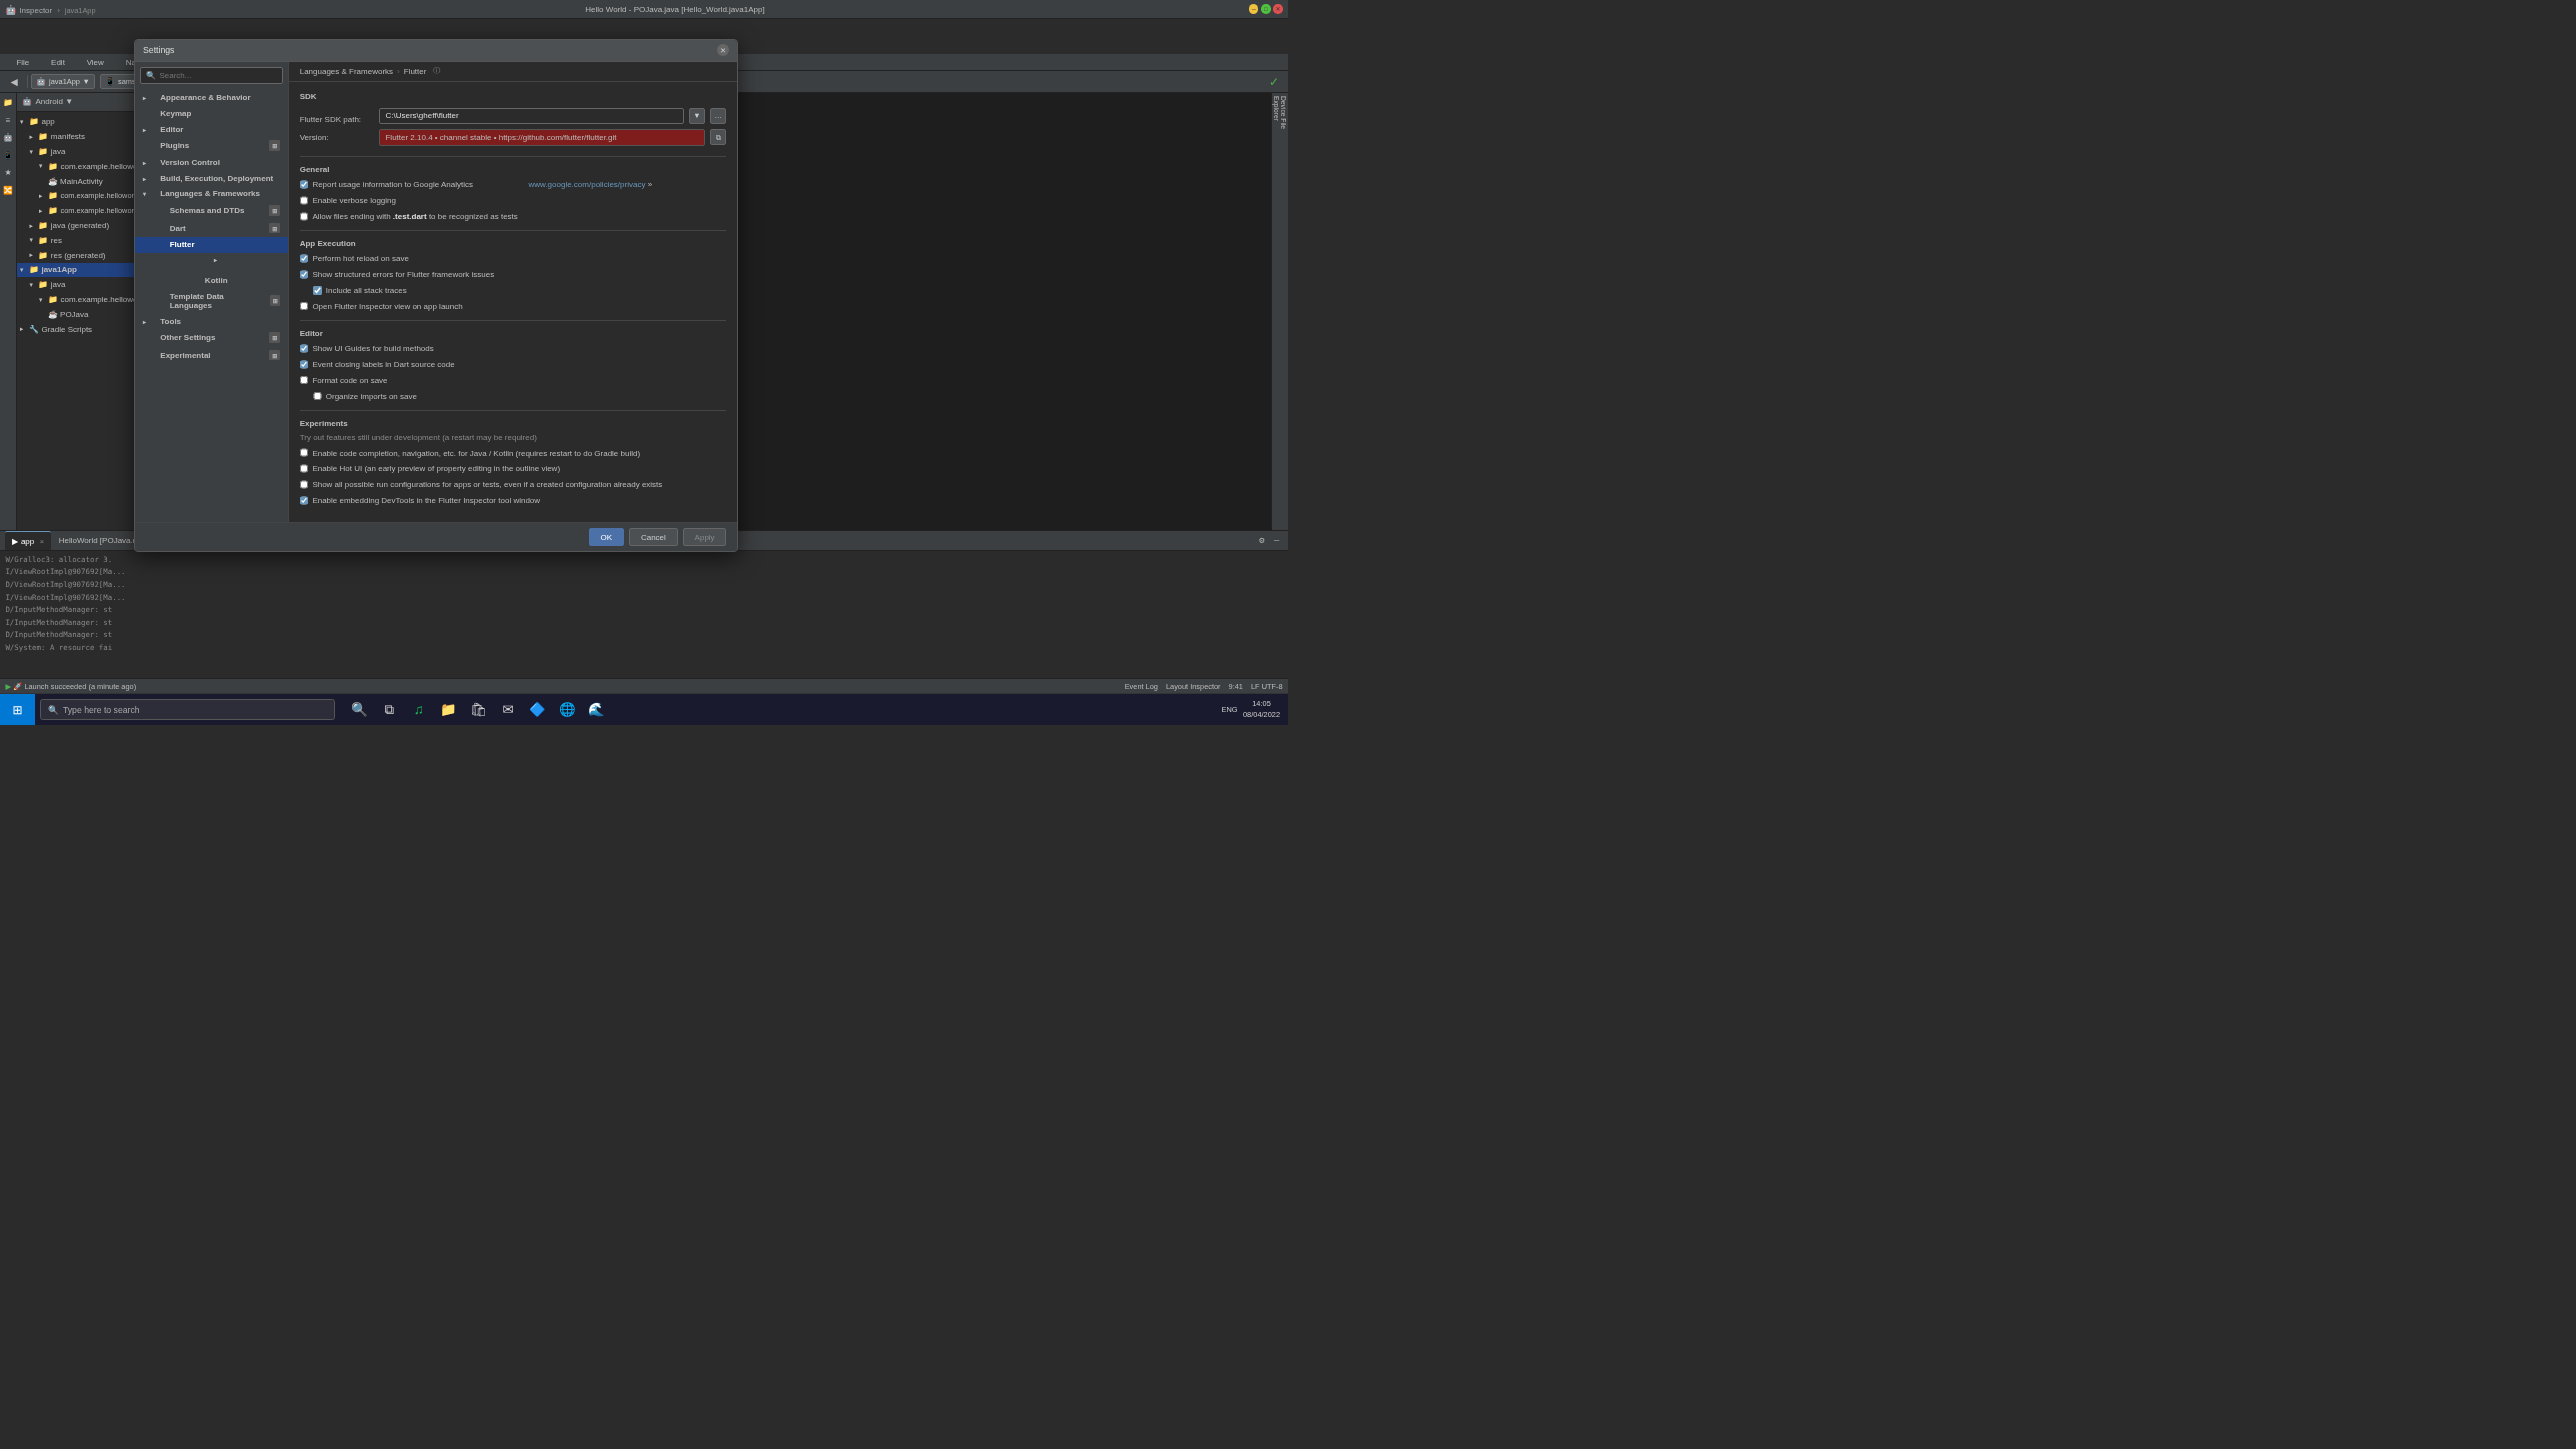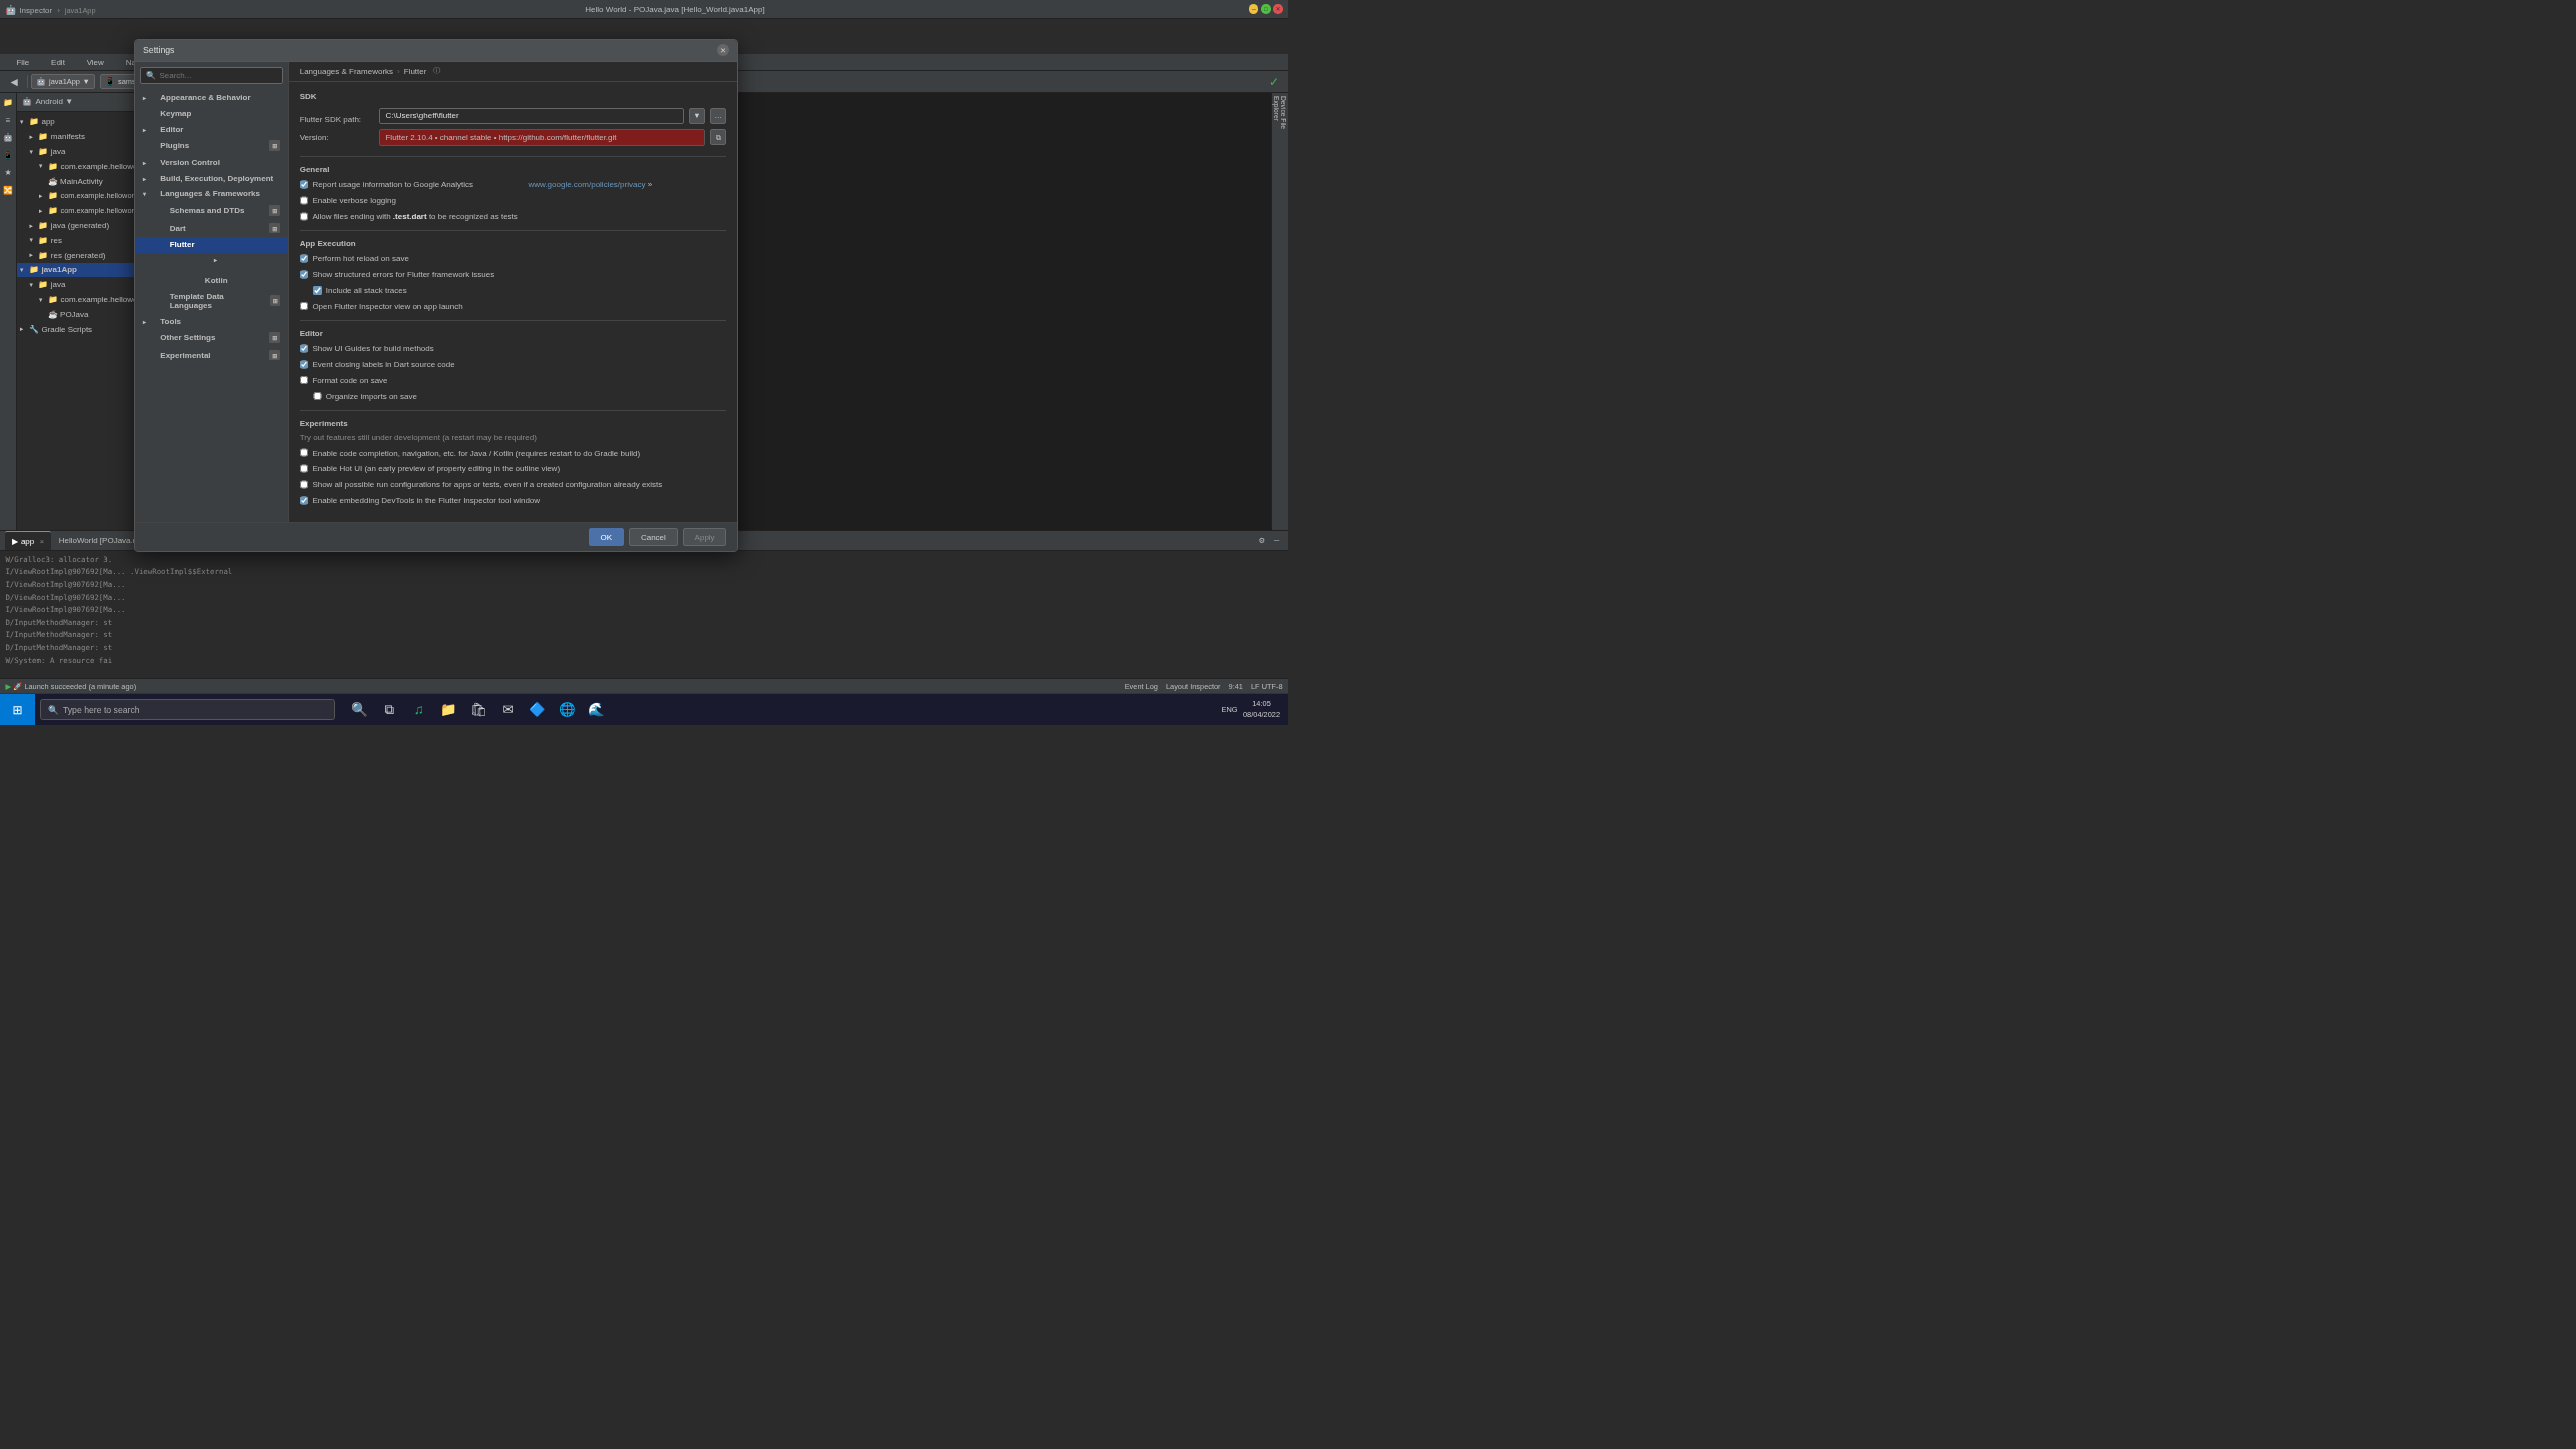--- a/index.html
+++ b/index.html
@@ -743,21 +743,20 @@
       </div>
       <div class="bottom-tab">HelloWorld [POJava.m...</div>
       <div style="margin-left:auto;display:flex;gap:2.7px;">
         <div class="side-icon" style="width:12px;height:12px;font-size:7.4px;">⚙</div>
         <div class="side-icon" style="width:12px;height:12px;font-size:7.4px;">─</div>
       </div>
     </div>
     <div class="bottom-content">
       <div class="bottom-content-log">
         <div>W/Gralloc3: allocator 3.</div>
-        <div>I/ViewRootImpl@907692[Ma... .ViewRootImpl$$External</div>
         <div>I/ViewRootImpl@907692[Ma...</div>
         <div>D/ViewRootImpl@907692[Ma...</div>
         <div>I/ViewRootImpl@907692[Ma...</div>
         <div>D/InputMethodManager: st</div>
         <div>I/InputMethodManager: st</div>
         <div>D/InputMethodManager: st</div>
         <div>W/System: A resource fai</div>
       </div>
     </div>
   </div>

